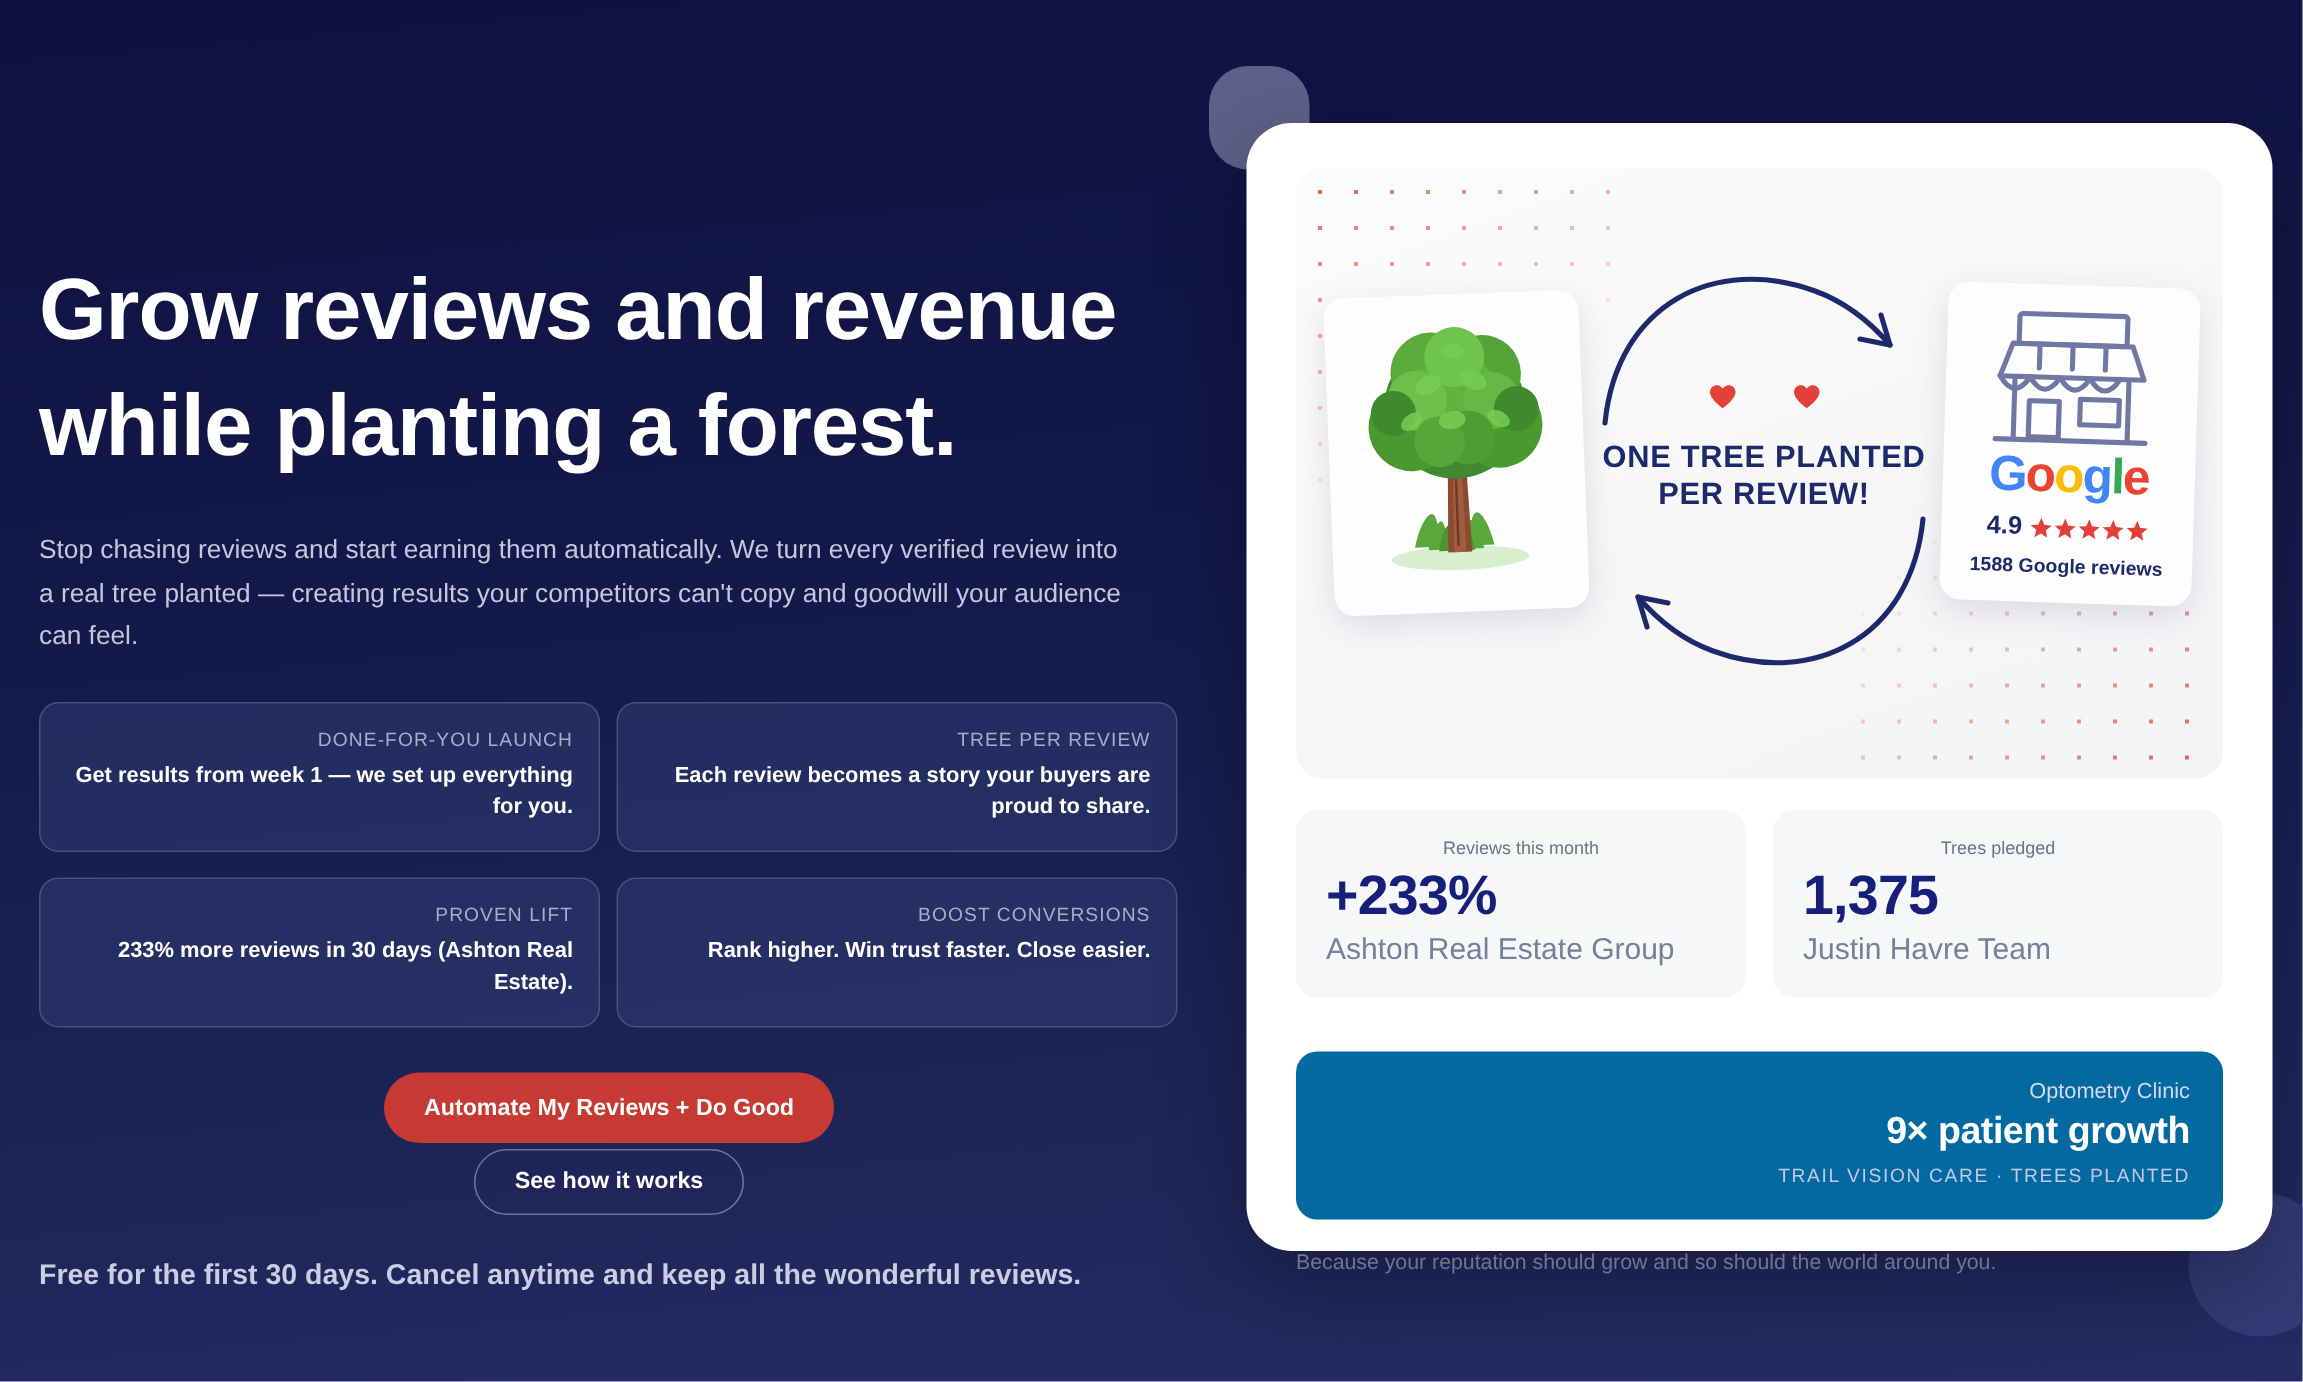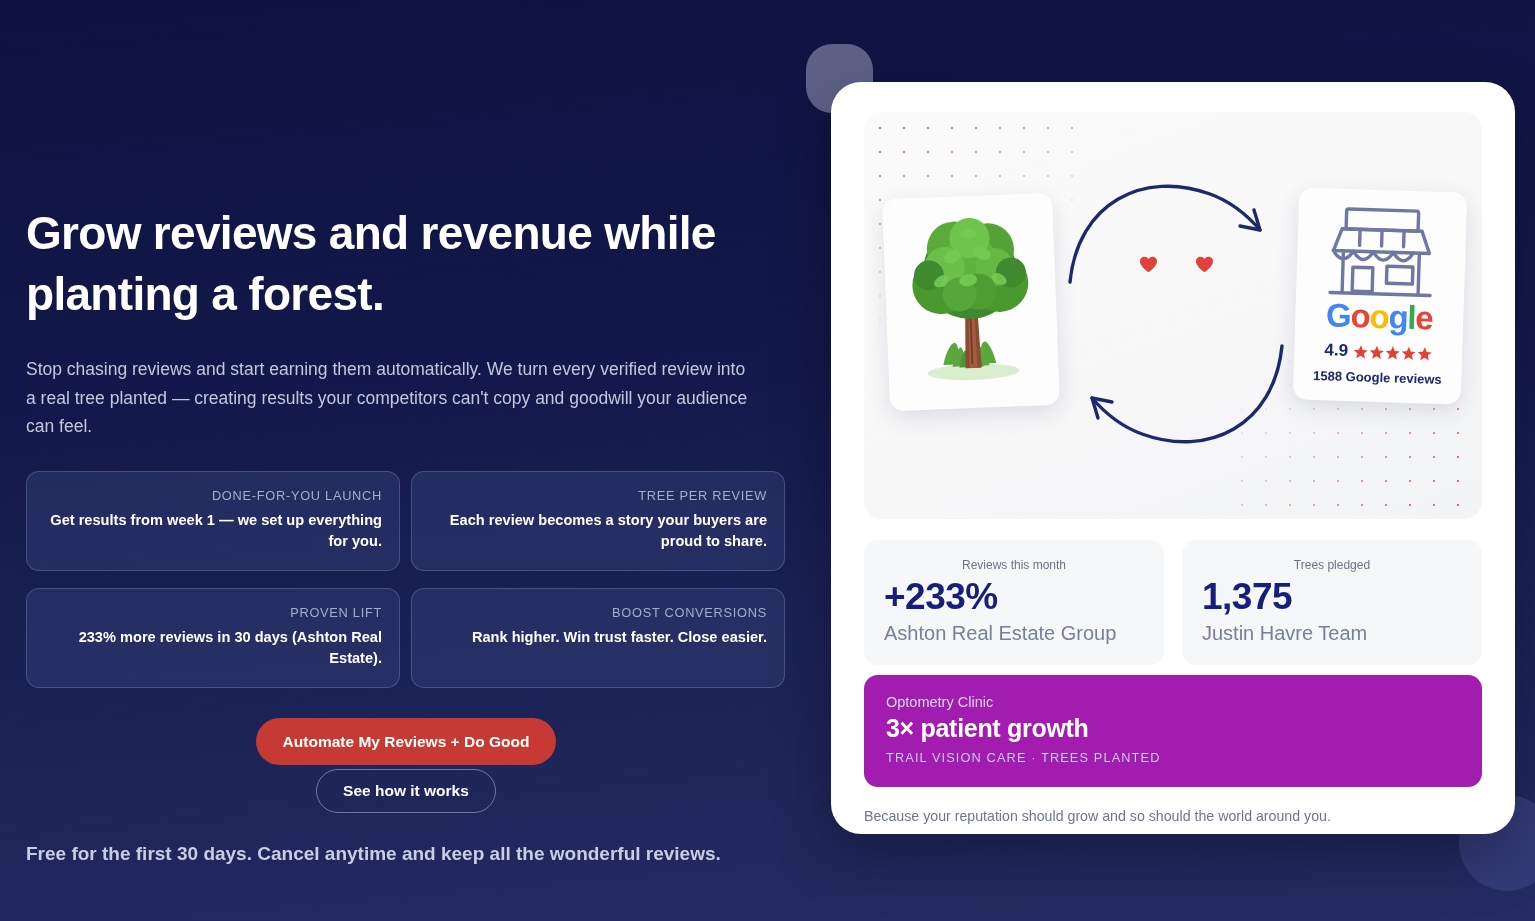--- a/index.html
+++ b/index.html
@@ -19,22 +19,22 @@
     position:absolute; left:1459px; top:795px; width:96px; height:96px;
     background:#333b77; border-radius:50%; z-index:1;
   }
 
   
   .left{
     position:absolute; left:26px; top:0; width:760px; height:921px;
     z-index:3; padding-top:168px;
   }
   .headline{
-    font-size:46px; line-height:1.33; font-weight:bold; color:#ffffff;
-    letter-spacing:-0.7px; max-width:740px;margin-top:35px;
+    font-size:58px; line-height:1.33; font-weight:bold; color:#ffffff;
+    letter-spacing:-0.7px; max-width:740px;
   }
   .subcopy{
     margin-top:30px; font-size:17.5px; line-height:1.62; color:#c3c8dd;
     max-width:722px; font-weight:400;
   }
 
   .feature-grid{
     margin-top:31px; display:grid; grid-template-columns:374px 374px;
     gap:17px 11px; width:760px;text-align:right;
   }
@@ -120,22 +120,22 @@
   .stats{ margin-top:21px; display:flex; gap:18px; }
   .stat-card{
     flex:1; background:#f6f7f9; border-radius:14px; padding:18px 20px 20px 20px;
     min-height:100px;
   }
   .stat-label{ font-size:12px; color:#6b7388; margin-bottom:3px;text-align:center; }
   .stat-value{ font-size:37px; font-weight:bold; color:#16207a; letter-spacing:-0.5px; line-height:1.18; }
   .stat-sub{ font-size:20px; color:#77809a; margin-top:3px; }
 
   .highlight{
-    margin-top:10px; background:#a21caf; border-radius:14px;
-    padding:19px 22px 22px 22px; min-height:105px;
+    margin-top:36px; background:#0369a1; border-radius:14px;
+    padding:19px 22px 22px 22px; min-height:105px;text-align:right;
   }
   .hl-kicker{ font-size:14.5px; color:#d5d8ef; margin-bottom:4px; }
   .hl-title{ font-size:25px; font-weight:bold; color:#ffffff; letter-spacing:-0.3px; }
   .hl-meta{ margin-top:7px; font-size:12.8px; letter-spacing:1.1px; color:#c3c8e8; text-transform:uppercase; }
 
   .panel-foot{
     margin-top:21px; font-size:14.2px; color:#6e768d;
   }
 </style>
 </head>
@@ -246,20 +246,21 @@
         <path d="M32 234 L52 238 M32 234 L38 254" stroke="#1c2a6b" stroke-width="3.4" fill="none" stroke-linecap="round"></path>
       </svg>
       <div class="hearts">
         <svg width="19" height="17" viewBox="0 0 24 22">
           <path d="M12 21 C12 21 1 13.5 1 7 C1 3 4 1 7 1 C9.5 1 11.2 2.6 12 4 C12.8 2.6 14.5 1 17 1 C20 1 23 3 23 7 C23 13.5 12 21 12 21 Z" fill="#e2413a"></path>
         </svg>
         <svg width="19" height="17" viewBox="0 0 24 22">
           <path d="M12 21 C12 21 1 13.5 1 7 C1 3 4 1 7 1 C9.5 1 11.2 2.6 12 4 C12.8 2.6 14.5 1 17 1 C20 1 23 3 23 7 C23 13.5 12 21 12 21 Z" fill="#e2413a"></path>
         </svg>
       </div>
+      <div class="cycle-text">ONE TREE PLANTED PER REVIEW!</div>
     </div>
 
     <div class="mini-card card-google">
       <svg viewBox="0 0 168 100" width="168" height="100" style="display:block;margin-top:12px;">
         <g stroke="#6f77a3" stroke-width="3.4" fill="none" stroke-linejoin="round" stroke-linecap="round">
           <rect x="48" y="8" width="72" height="20" rx="2"></rect>
           <path d="M44 28 L124 28 L132 50 L36 50 Z"></path>
           <path d="M36 50 q10 16 20 0 q10 16 20 0 q10 16 20 0 q10 16 20 0"></path>
           <path d="M46 52 L46 90 M122 52 L122 90"></path>
           <rect x="56" y="66" width="20" height="24"></rect>
@@ -303,18 +304,18 @@
     </div>
     <div class="stat-card">
       <div class="stat-label">Trees pledged</div>
       <div class="stat-value">1,375</div>
       <div class="stat-sub">Justin Havre Team</div>
     </div>
   </div>
 
   <div class="highlight">
     <div class="hl-kicker">Optometry Clinic</div>
-    <div class="hl-title">3× patient growth</div>
+    <div class="hl-title">9× patient growth</div>
     <div class="hl-meta">TRAIL VISION CARE · TREES PLANTED</div>
   </div>
 
   <div class="panel-foot">Because your reputation should grow and so should the world around you.</div>
 </div>
 
 </body></html>

